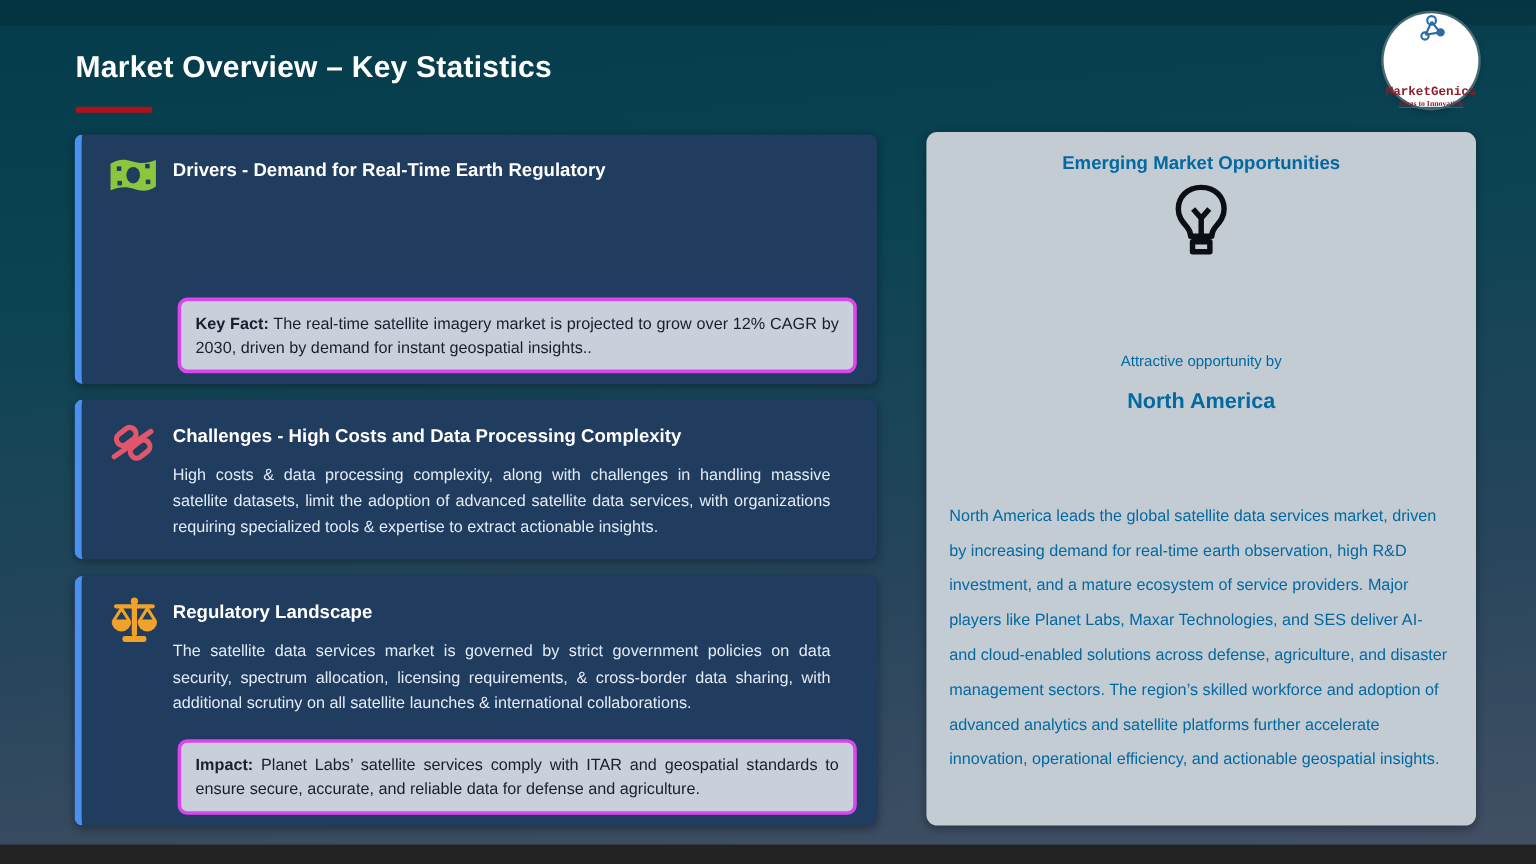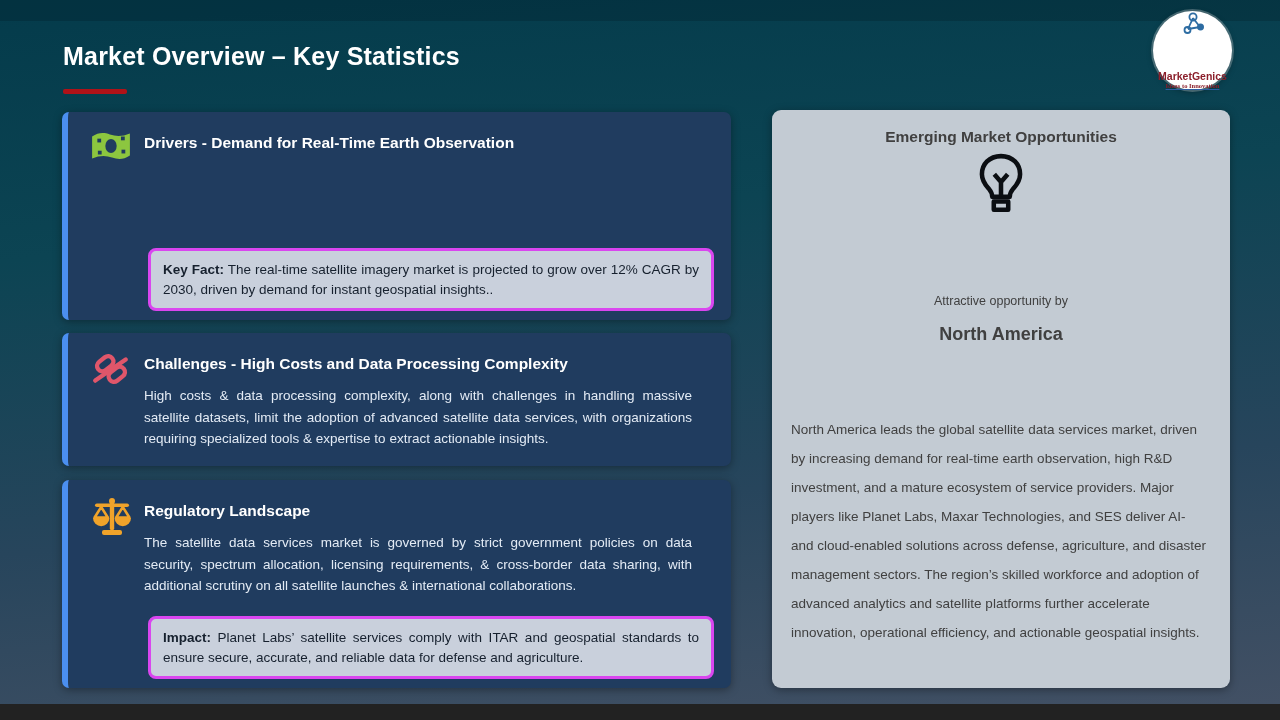--- a/index.html
+++ b/index.html
@@ -8,37 +8,37 @@
     font-family:"Liberation Sans", sans-serif;
     background:linear-gradient(175deg,#043b4b 0%,#0c4453 32%,#27455c 68%,#425064 100%);
   }
   .top-band{position:absolute;left:0;top:0;width:1280px;height:21px;background:rgba(0,18,28,0.22);}
   
   .page-title{position:absolute;left:63px;top:42px;margin:0;color:#ffffff;font-size:25px;font-weight:bold;letter-spacing:.2px;}
   .title-underline{position:absolute;left:63px;top:89px;width:64px;height:5px;background:#b01218;border-radius:2px;}
   .logo{position:absolute;left:1153px;top:11px;width:79px;height:79px;background:#ffffff;border-radius:50%;
         box-shadow:0 0 0 2px rgba(255,255,255,.25), 0 2px 6px rgba(0,0,0,.35);
         display:flex;flex-direction:column;align-items:center;justify-content:center;}
-  .logo-name{font-family:Liberation Sans, sans-serif;font-weight:bold;color:#8b1f2b;font-size:10.5px;line-height:11px;margin-top:28px;}
+  .logo-name{font-family:Liberation Mono, monospace;font-weight:bold;color:#8b1f2b;font-size:10.5px;line-height:11px;margin-top:28px;}
   .logo-tagline{font-family:"Liberation Serif",serif;font-weight:bold;color:#8b1f2b;font-size:6.5px;line-height:8px;text-decoration:underline;text-decoration-color:#2d5ea2;}
   
   .card{position:absolute;left:62px;width:663px;background:#203c5f;border-radius:7px;
         border-left:6px solid #4b8ff0;box-shadow:0 2px 8px rgba(0,0,0,.35);}
   .card1{top:112px;height:208px;}
   .card2{top:333px;height:133px;}
   .card3{top:480px;height:208px;}
   .card-icon{position:absolute;left:22px;top:16px;width:44px;height:42px;}
   .card-title{position:absolute;left:76px;top:22px;color:#ffffff;font-size:15.5px;font-weight:bold;}
   .card-body{position:absolute;left:76px;top:52px;width:548px;color:#e3ebf5;font-size:13.5px;line-height:21.5px;text-align:justify;}
   .callout{position:absolute;left:80px;top:136px;width:536px;background:#c9d0dc;border:3px solid #d946ef;
            border-radius:8px;padding:9px 12px;color:#16202e;font-size:13.5px;line-height:19.5px;text-align:justify;}
   .callout b{font-weight:bold;}
   
   .panel{position:absolute;left:772px;top:110px;width:458px;height:578px;background:#c3cbd3;border-radius:9px;
-         box-shadow:0 2px 8px rgba(0,0,0,.35);color:#404040;}
+         box-shadow:0 2px 8px rgba(0,0,0,.35);color:#0369a1;}
   .panel-header{position:absolute;left:0;top:18px;width:100%;text-align:center;font-size:15.5px;font-weight:bold;}
   .bulb{position:absolute;left:0;top:42px;width:100%;display:flex;justify-content:center;}
   .panel-value{position:absolute;left:0;top:147px;width:100%;text-align:center;font-size:17.5px;font-weight:bold;}
   .panel-subtitle{position:absolute;left:0;top:184px;width:100%;text-align:center;font-size:12.5px;}
   .panel-region{position:absolute;left:0;top:214px;width:100%;text-align:center;font-size:18px;font-weight:bold;}
   .panel-period{position:absolute;left:0;top:251px;width:100%;text-align:center;font-size:12.5px;}
   .panel-desc{position:absolute;left:19px;top:305px;width:420px;text-align:left;font-size:13.5px;line-height:29px;}
 </style>
 </head>
 <body>
@@ -70,21 +70,21 @@
     <span class="card-icon">
       <svg width="42" height="36" viewBox="0 0 40 32">
         <path d="M2 7 C8 3 13 3 19 5 C25 7 31 7 38 4 L38 25 C32 29 27 29 21 27 C15 25 9 25 2 28 Z" fill="#8cc63f"></path>
         <ellipse cx="20" cy="16" rx="5.4" ry="6.6" fill="#203c5f"></ellipse>
         <rect x="7" y="9" width="3.6" height="3.6" fill="#203c5f"></rect>
         <rect x="29.5" y="7" width="3.6" height="3.6" fill="#203c5f"></rect>
         <rect x="7.5" y="20.5" width="3.6" height="3.6" fill="#203c5f"></rect>
         <rect x="30" y="19.5" width="3.6" height="3.6" fill="#203c5f"></rect>
       </svg>
     </span>
-    <div class="card-title">Drivers - Demand for Real-Time Earth Observation</div>
+    <div class="card-title">Drivers - Demand for Real-Time Earth Regulatory</div>
     <div class="callout"><b>Key Fact:</b><span> The real-time satellite imagery market is projected to grow over 12% CAGR by 2030, driven by demand for instant geospatial insights..</span></div>
   </div>
 
   <div class="card card3">
     <span class="card-icon">
       <svg width="44" height="42" viewBox="0 0 44 40">
         <g fill="#f0a32a">
           <circle cx="22" cy="4" r="3"></circle>
           <rect x="19.8" y="4" width="4.4" height="29" rx="1.5"></rect>
           <rect x="5" y="6.5" width="34" height="3.6" rx="1.8"></rect>

